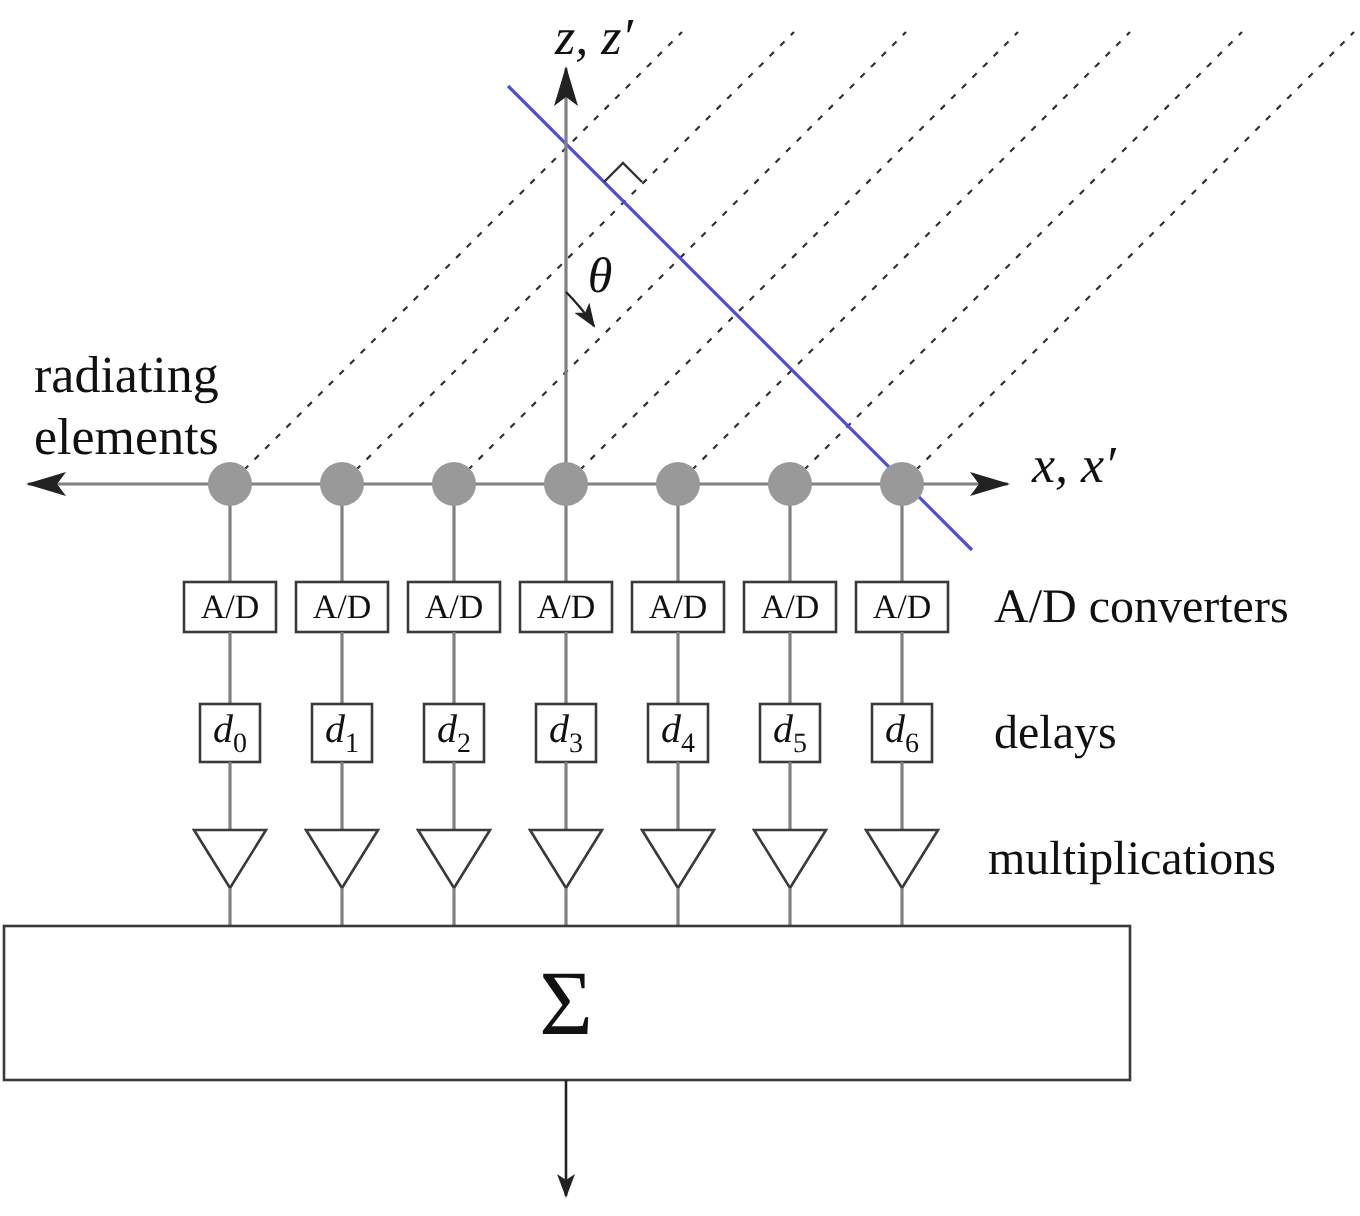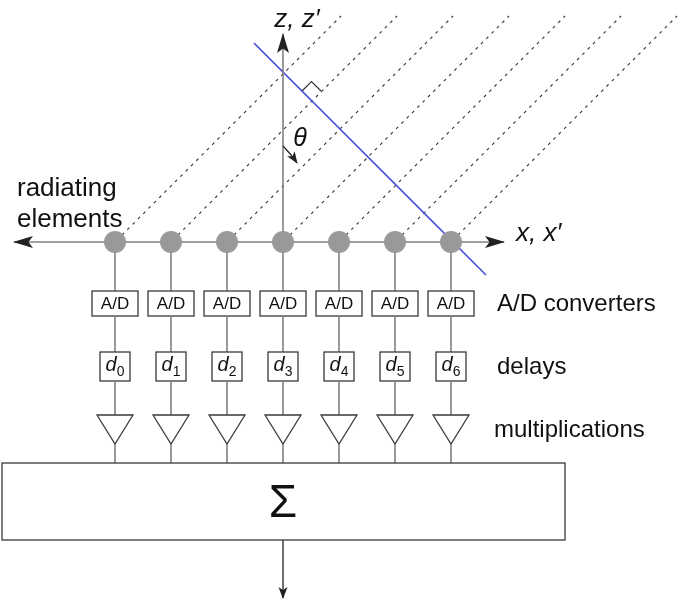--- a/index.html
+++ b/index.html
@@ -1,17 +1,17 @@
 <!DOCTYPE html>
 <html><head>
 <meta charset="utf-8">
 <style>
   html,body{margin:0;padding:0;background:#ffffff;}
   .stage{position:relative;width:680px;height:608px;background:#ffffff;overflow:hidden;
-         font-family:Liberation Sans, sans-serif;}
+         font-family:Liberation Serif, serif;}
   svg{display:block;}
   text{fill:#111111;}
   .lbl{font-size:26px;}
   .rowlbl{font-size:24px;}
   .math{font-style:italic;}
   .gray-line{stroke:#808080;stroke-width:1.6;}
   .dash{stroke:#333333;stroke-width:1.1;stroke-dasharray:3 4.5;}
   .boxline{stroke:#3a3a3a;stroke-width:1.3;fill:#ffffff;}
   .adtxt{font-size:17px;}
   .dtxt{font-size:20px;font-style:italic;}

